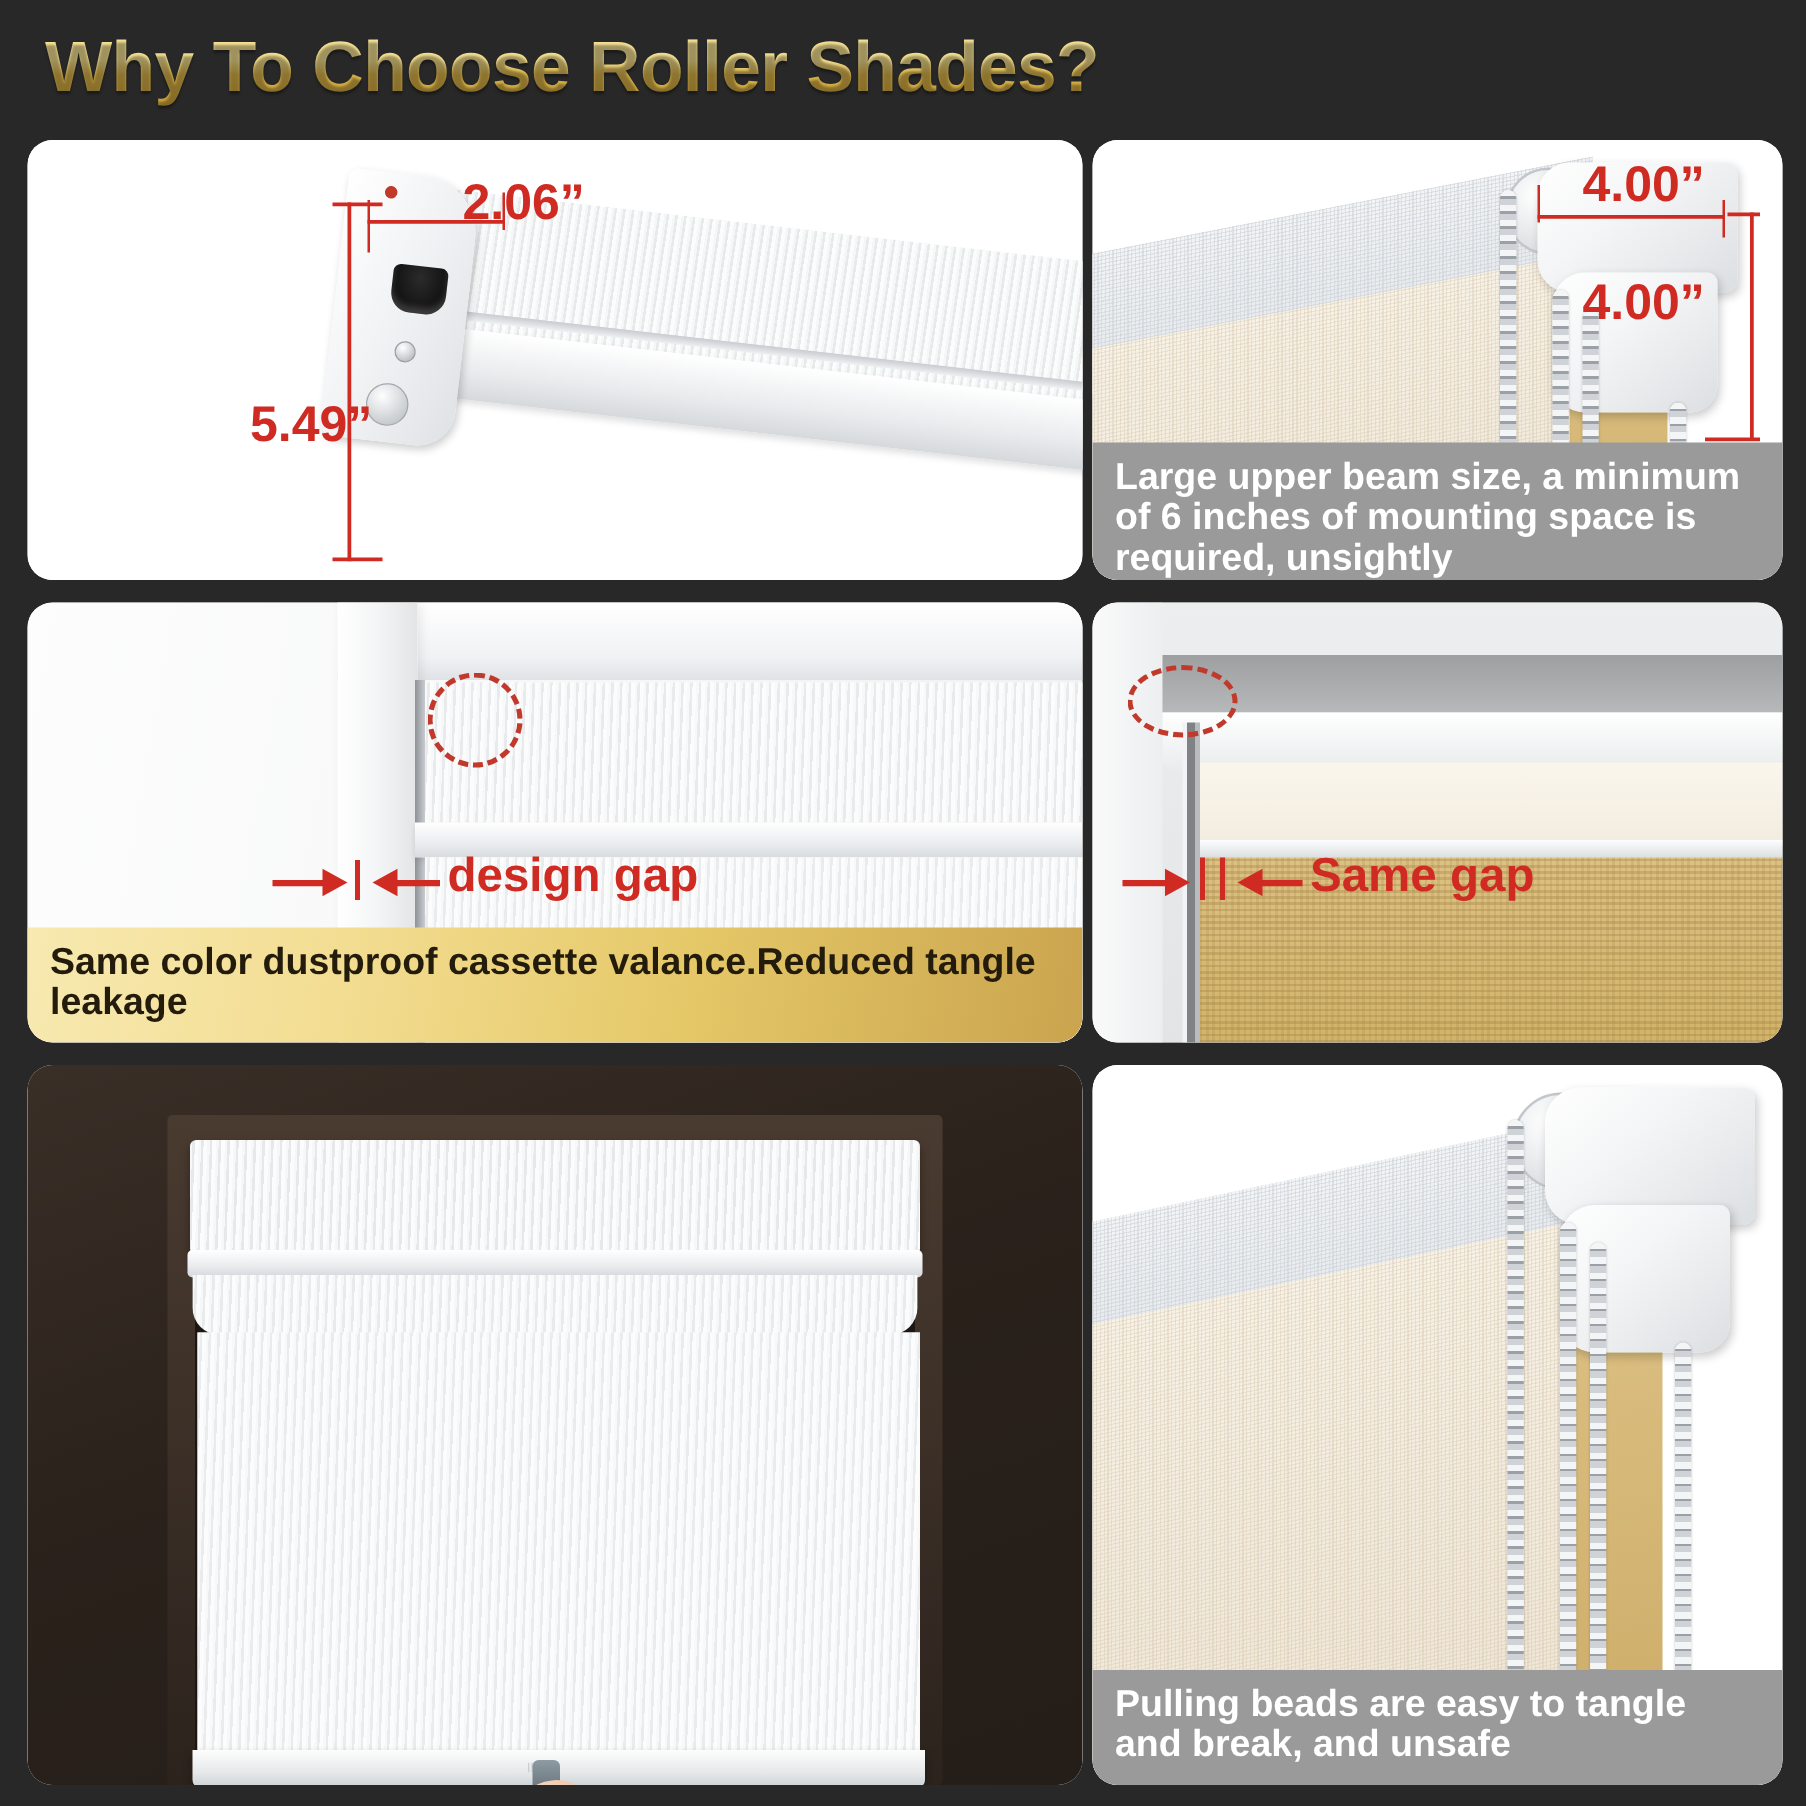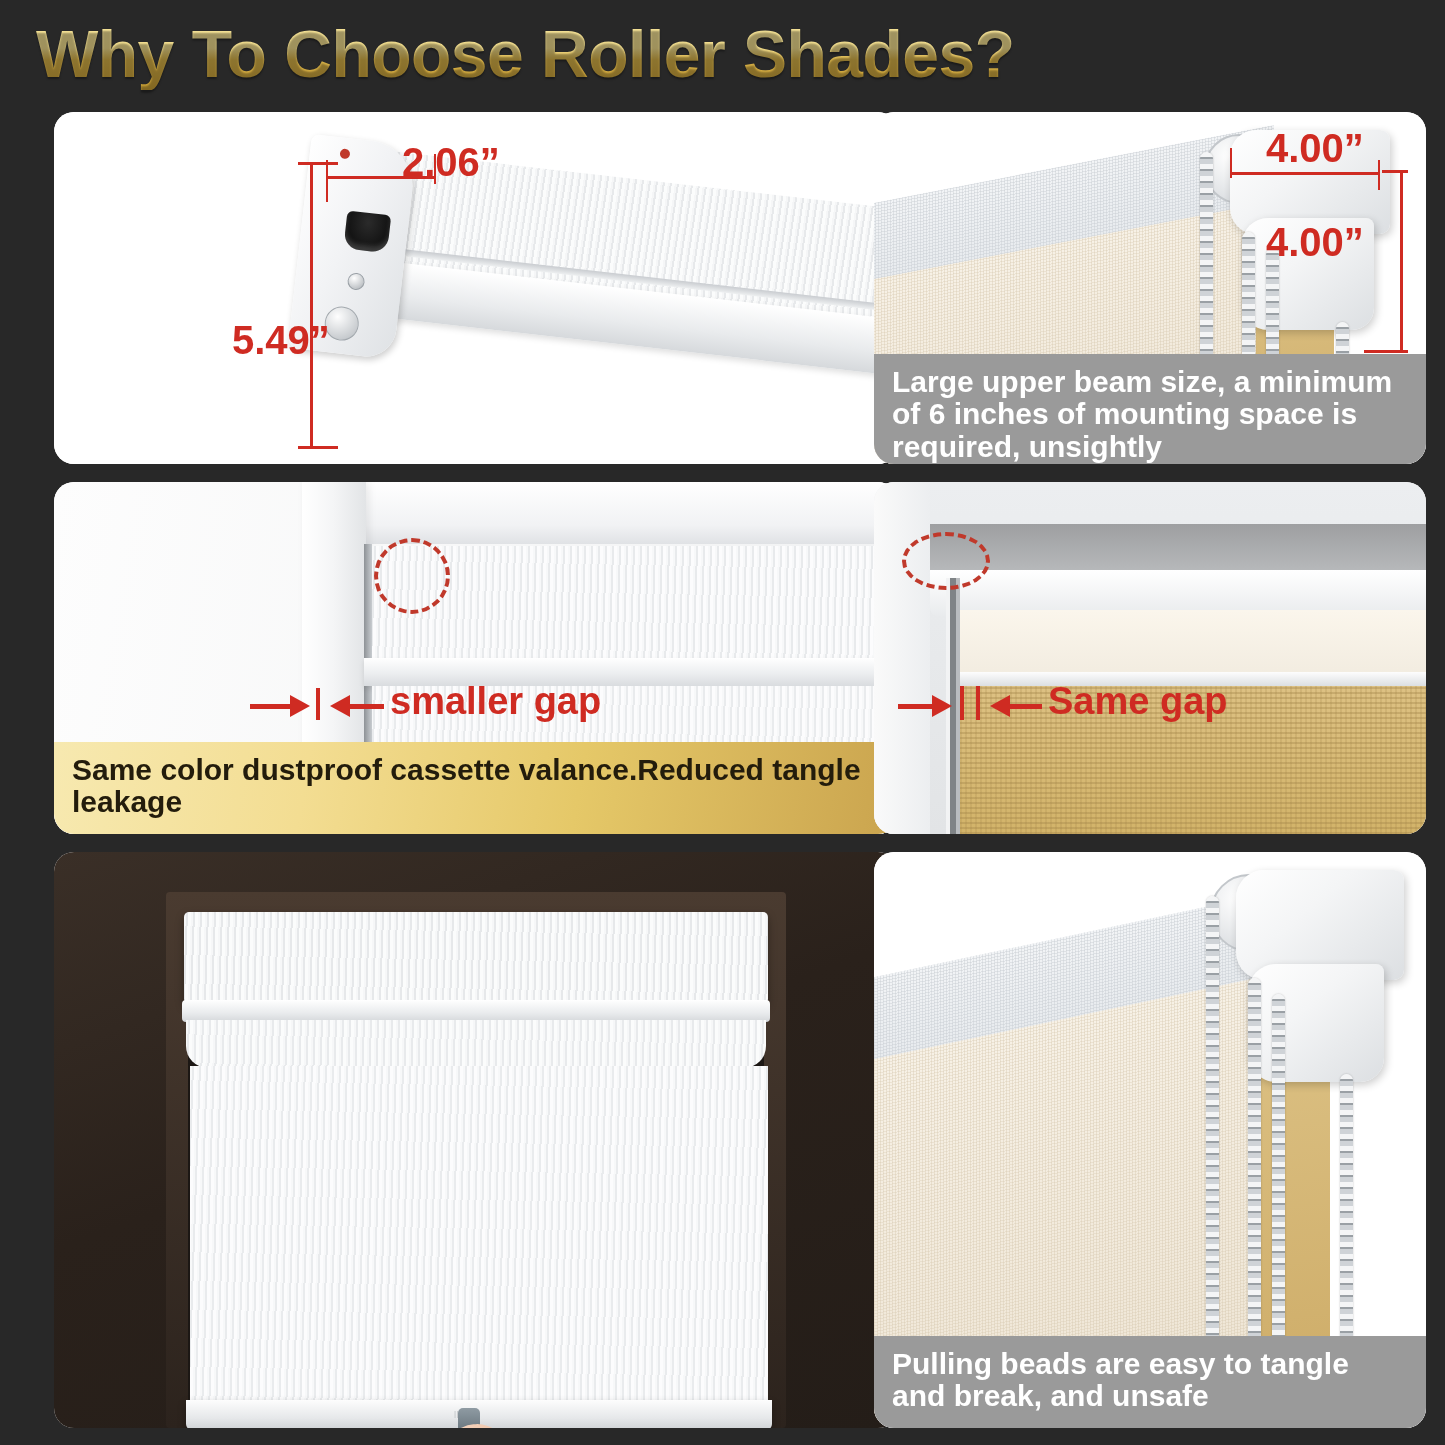--- a/index.html
+++ b/index.html
@@ -7,33 +7,33 @@
   body {
     background:#282828;
     font-family:"Liberation Sans", sans-serif;
     overflow:hidden;
     position:relative;
   }
 
   
   .title-wrap { position:absolute; left:36px; top:18px; height:72px; }
   .title {
-    font-size:66px; font-weight:bold; letter-spacing:-0.5px;
+    font-size:57px; font-weight:bold; letter-spacing:-0.5px;
     background:linear-gradient(180deg,#f6e49a 0%,#f4df8e 42%,#d9b349 58%,#c99f33 100%);
     -webkit-background-clip:text; background-clip:text;
     -webkit-text-fill-color:transparent; color:#e3c45e;
     white-space:nowrap; line-height:72px;
     text-shadow:0 2px 2px rgba(0,0,0,.35);
   }
 
   
   .grid { position:absolute; left:0; top:96px; width:1445px; height:1349px; }
 
   .panel { position:absolute; border-radius:20px; overflow:hidden; background:#fff; }
-  .panel.left  { left:22px;  width:844px;margin-left:32px; }
+  .panel.left  { left:22px;  width:844px; }
   .panel.right { left:874px; width:552px; }
   .row1 { top:16px;  height:352px; }
   .row2 { top:386px; height:352px; }
   .row3 { top:756px; height:576px; }
 
   .photo { position:absolute; inset:0; overflow:hidden; }
 
   
   .cap {
     position:absolute; left:0; right:0; bottom:0;
@@ -305,21 +305,21 @@
       <div class="p3-shadeA"></div>
       <div class="p3-rail"></div>
       <div class="p3-shadeB"></div>
       <div class="dashcircle" style="left:320px;top:56px;width:76px;height:76px;"></div>
 
       <div class="dim" style="left:196px;top:222px;width:48px;height:5px;"></div>
       <div style="position:absolute;left:236px;top:213px;width:0;height:0;border-left:20px solid #cf2b22;border-top:11px solid transparent;border-bottom:11px solid transparent;"></div>
       <div class="dim" style="left:262px;top:206px;width:4px;height:32px;"></div>
       <div class="dim" style="left:284px;top:222px;width:46px;height:5px;"></div>
       <div style="position:absolute;left:276px;top:213px;width:0;height:0;border-right:20px solid #cf2b22;border-top:11px solid transparent;border-bottom:11px solid transparent;"></div>
-      <div class="dimtxt" style="left:336px;top:198px;font-size:38px;">smaller gap</div>
+      <div class="dimtxt" style="left:336px;top:198px;font-size:38px;">design gap</div>
     </div>
     <div class="cap gold h2">Same color dustproof cassette valance.Reduced tangle leakage</div>
   </div>
 
   <div class="panel right row2">
     <div class="photo">
       <div class="p4-bg"></div>
       <div class="p4-wallstrip"></div>
       <div class="p4-ceiling"></div>
       <div class="p4-valance"></div>

